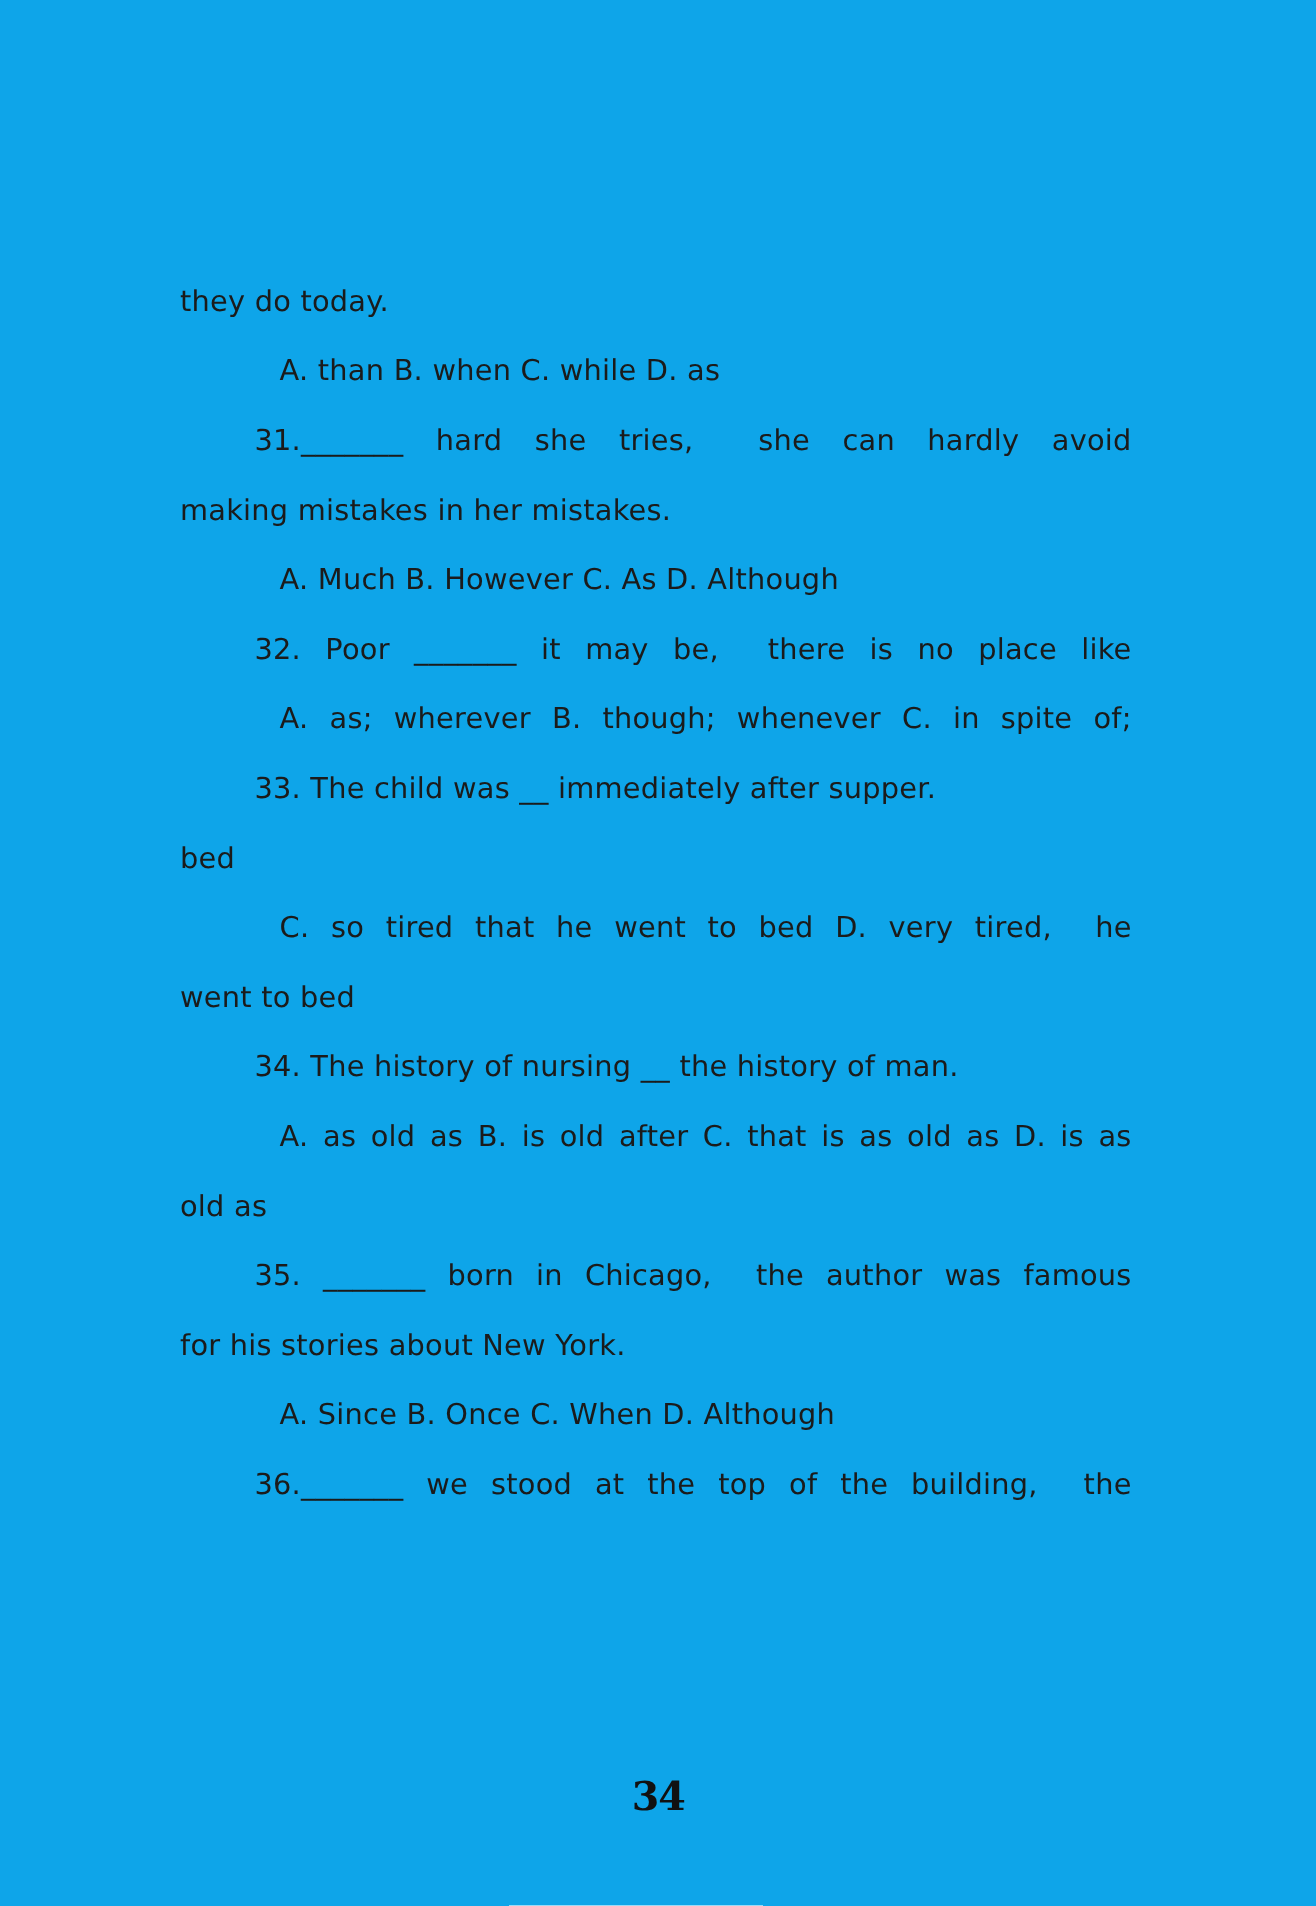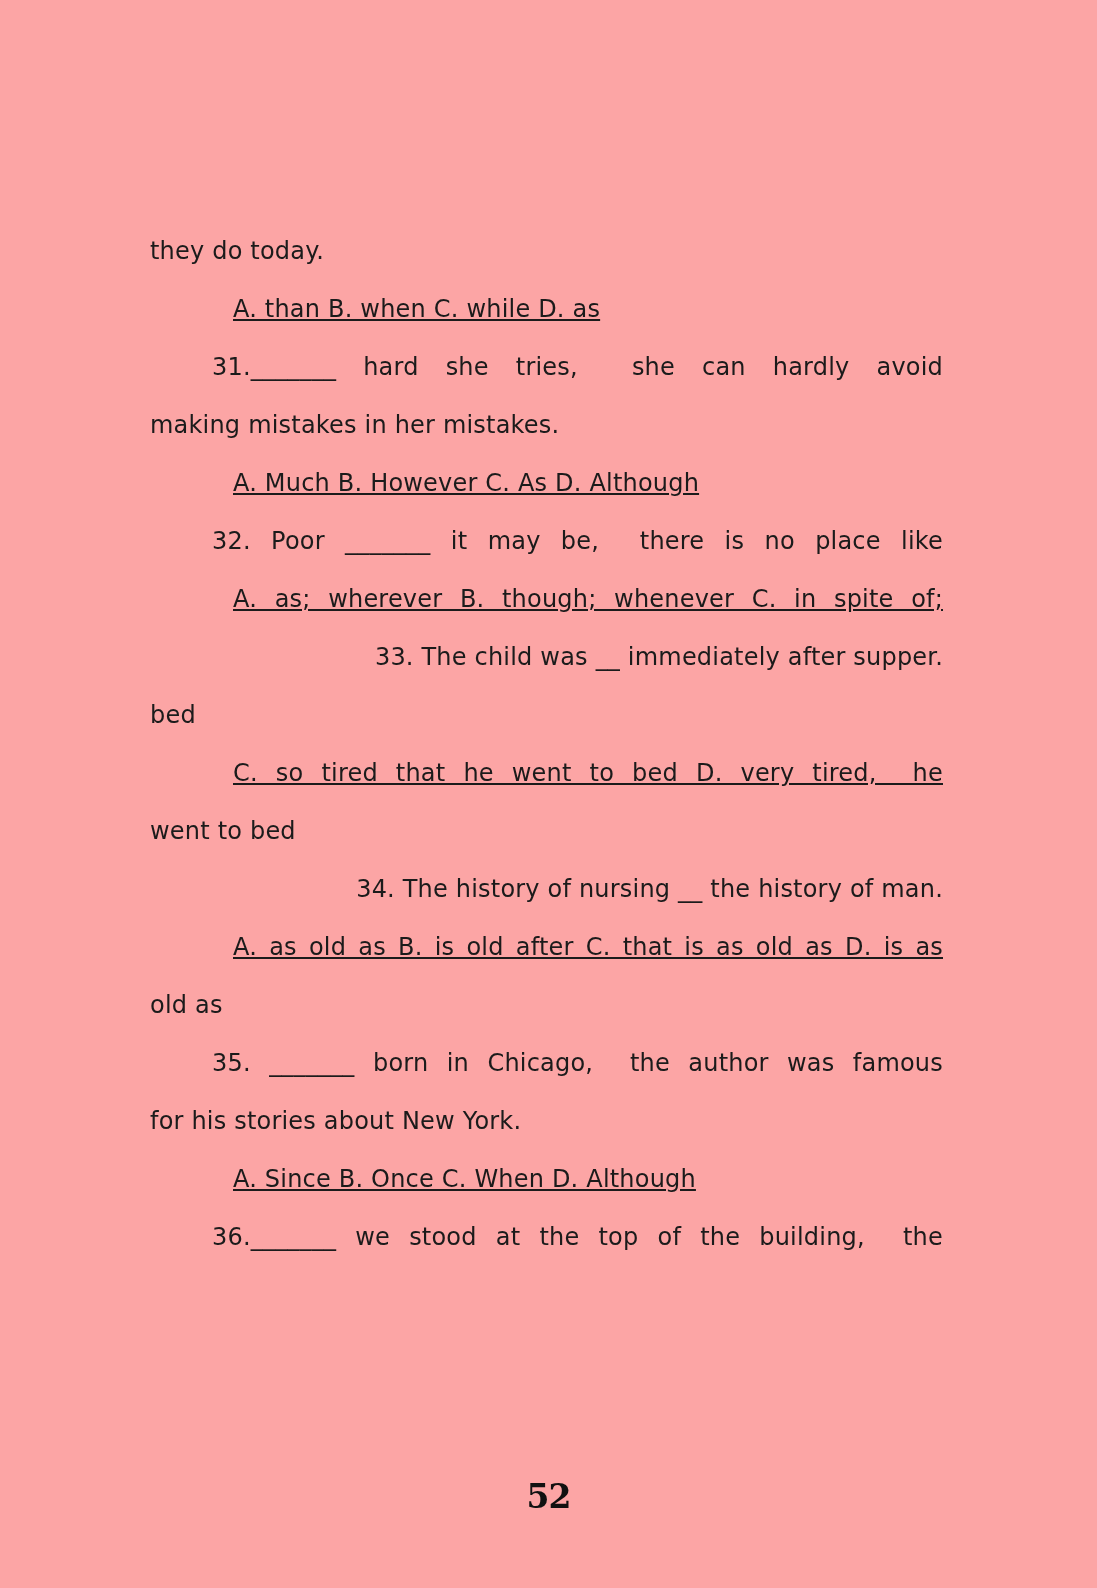--- a/index.html
+++ b/index.html
@@ -4,42 +4,42 @@
 <style>
   html, body {
     margin: 0;
     padding: 0;
     background: #ffffff;
   }
   .page {
     position: relative;
     width: 1097px;
     height: 1588px;
-    background: #fca5a5;
+    background: #0ea5e9;
     font-family: "DejaVu Sans", sans-serif;
     color: #1b1b1b;
     overflow: hidden;
   }
   .textblock {
     position: absolute;
     left: 150px;
     top: 222px;
     width: 793px;
     font-size: 24px;
     line-height: 58px;
     letter-spacing: 0.2px;
   }
   .line {
     min-height: 58px;
     white-space: normal;
   }
   
-  .line.q { padding-left: 62px; text-align: right; }
+  .line.q { padding-left: 62px; }
   
-  .line.o { padding-left: 83px; text-decoration: underline; }
+  .line.o { padding-left: 83px; }
   
   .line.j {
     text-align: justify;
     text-align-last: justify;
   }
   .pageno {
     position: absolute;
     top: 1477px;
     left: 0;
     width: 100%;
@@ -69,14 +69,14 @@
     <div class="line">went to bed</div>
     <div class="line q">34. The history of nursing __ the history of man.</div>
     <div class="line o j">A. as old as B. is old after C. that is as old as D. is as</div>
     <div class="line">old as</div>
     <div class="line q j">35. _______ born in Chicago,&nbsp; the author was famous</div>
     <div class="line">for his stories about New York.</div>
     <div class="line o">A. Since B. Once C. When D. Although</div>
     <div class="line q j">36._______ we stood at the top of the building,&nbsp; the</div>
   </div>
 
-  <div class="pageno">52</div>
+  <div class="pageno">34</div>
 </div>
 
 </body></html>

